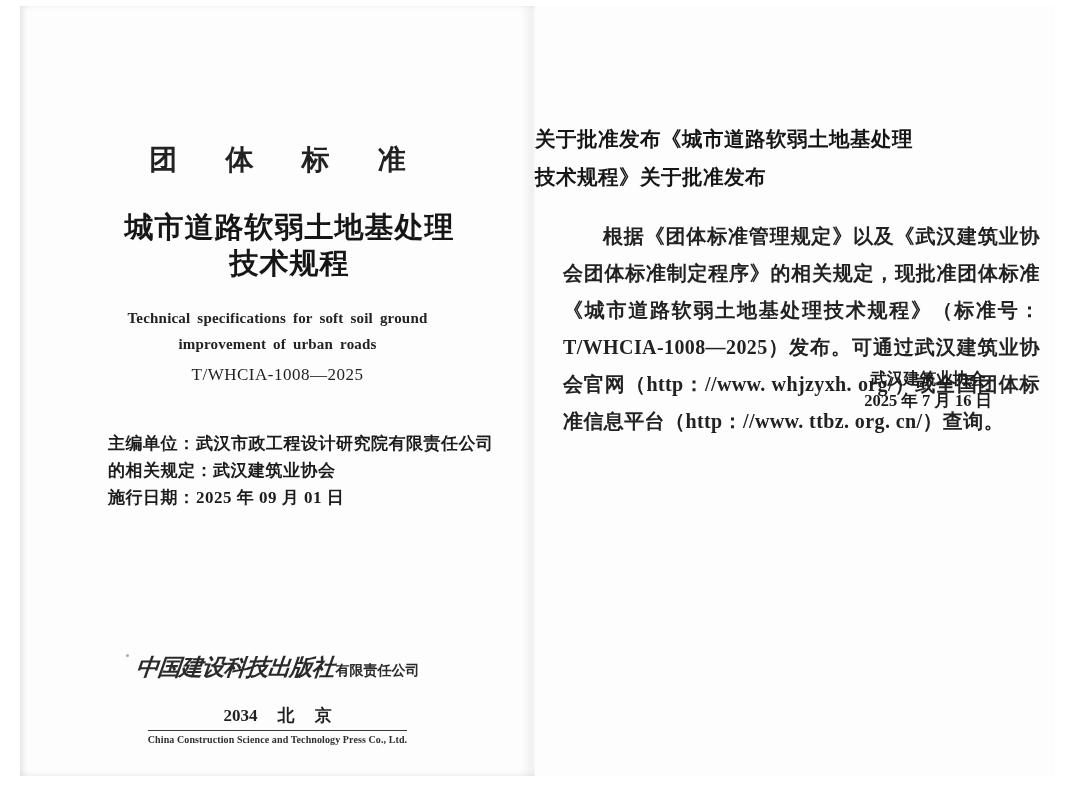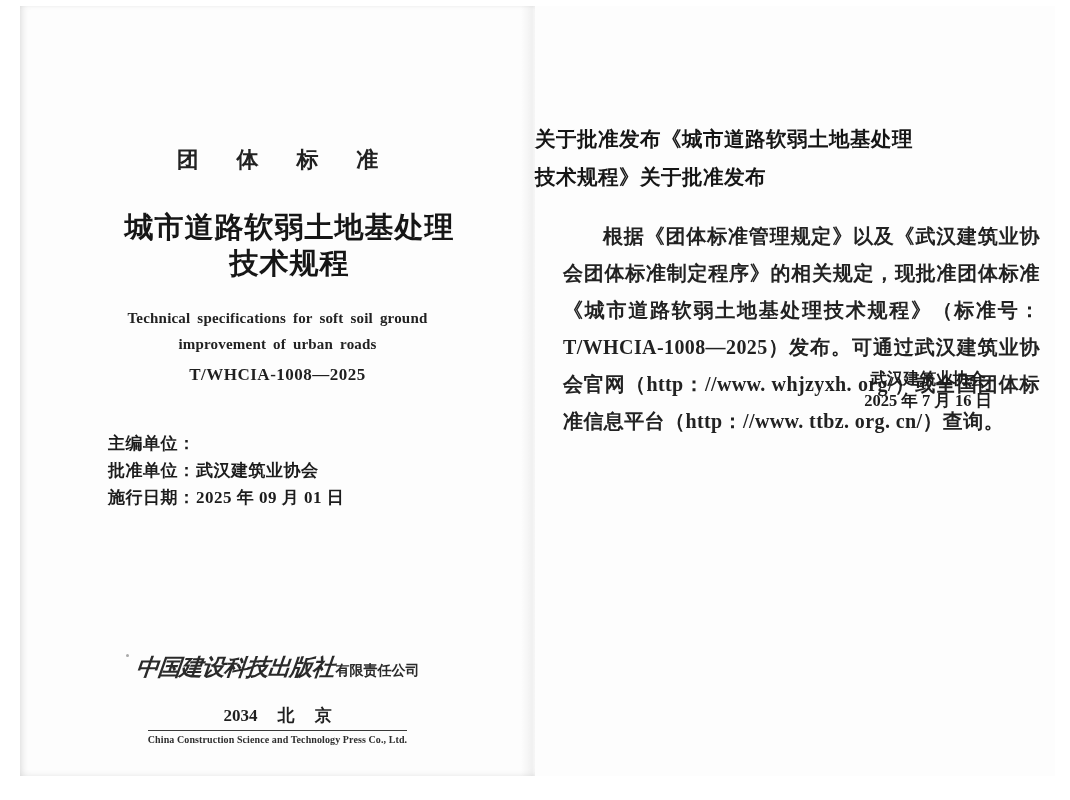--- a/index.html
+++ b/index.html
@@ -15,36 +15,36 @@
   .page-right{left:535px;width:520px;}
   .seam{
     position:absolute;top:6px;left:521px;width:16px;height:770px;
     background:linear-gradient(to right, rgba(0,0,0,0) 0%, rgba(0,0,0,.05) 70%, rgba(0,0,0,0) 100%);
   }
   .speck{position:absolute;left:106px;top:648px;width:3px;height:3px;border-radius:50%;background:#a9a9a9;}
 
   
   .series{
     position:absolute;top:141px;left:0;width:100%;
-    text-align:center;font-size:22px;font-weight:700;line-height:26px;
+    text-align:center;font-size:28px;font-weight:700;line-height:26px;
     letter-spacing:1.72em;text-indent:1.72em;color:#222;font-family:Liberation Serif, serif;
   }
   .title-cn{
     position:absolute;top:203px;left:0;width:100%;
     text-align:center;font-size:29px;font-weight:700;line-height:36px;
     letter-spacing:1px;color:#161616;padding-left:12px;
   }
   .title-en{
     position:absolute;top:299px;left:0;width:100%;
     text-align:center;font-size:15px;font-weight:700;line-height:26px;
     letter-spacing:.2px;word-spacing:3px;color:#222;
   }
   .std-no{
     position:absolute;top:359px;left:0;width:100%;
-    text-align:center;font-size:17px;font-weight:700;line-height:20px;letter-spacing:.5px;
+    text-align:center;font-size:17px;font-weight:400;line-height:20px;letter-spacing:.5px;
   }
   .info{
     position:absolute;top:424px;left:88px;width:400px;
     font-size:17px;font-weight:600;line-height:27px;color:#1c1c1c;letter-spacing:.5px;
   }
   .info-row{display:flex;}
   .info-label{flex:0 0 88px;white-space:nowrap;}
   .info-value{white-space:nowrap;}
   .publisher{position:absolute;top:0;left:0;width:100%;text-align:center;}
   .logo-line{
@@ -100,23 +100,24 @@
     <div class="title-en">
       <div>Technical specifications for soft soil ground</div>
       <div>improvement of urban roads</div>
     </div>
 
     <div class="std-no">T/WHCIA-1008—2025</div>
 
     <div class="info">
       <div class="info-row">
         <span class="info-label">主编单位：</span>
+        <span class="info-value">武汉市政工程设计研究院有限责任公司</span>
       </div>
       <div class="info-row">
-        <span class="info-label">批准单位：</span>
+        <span class="info-label">的相关规定：</span>
         <span class="info-value">武汉建筑业协会</span>
       </div>
       <div class="info-row">
         <span class="info-label">施行日期：</span>
         <span class="info-value">2025 年 09 月 01 日</span>
       </div>
     </div>
 
     <div class="publisher">
       <div class="logo-line">

